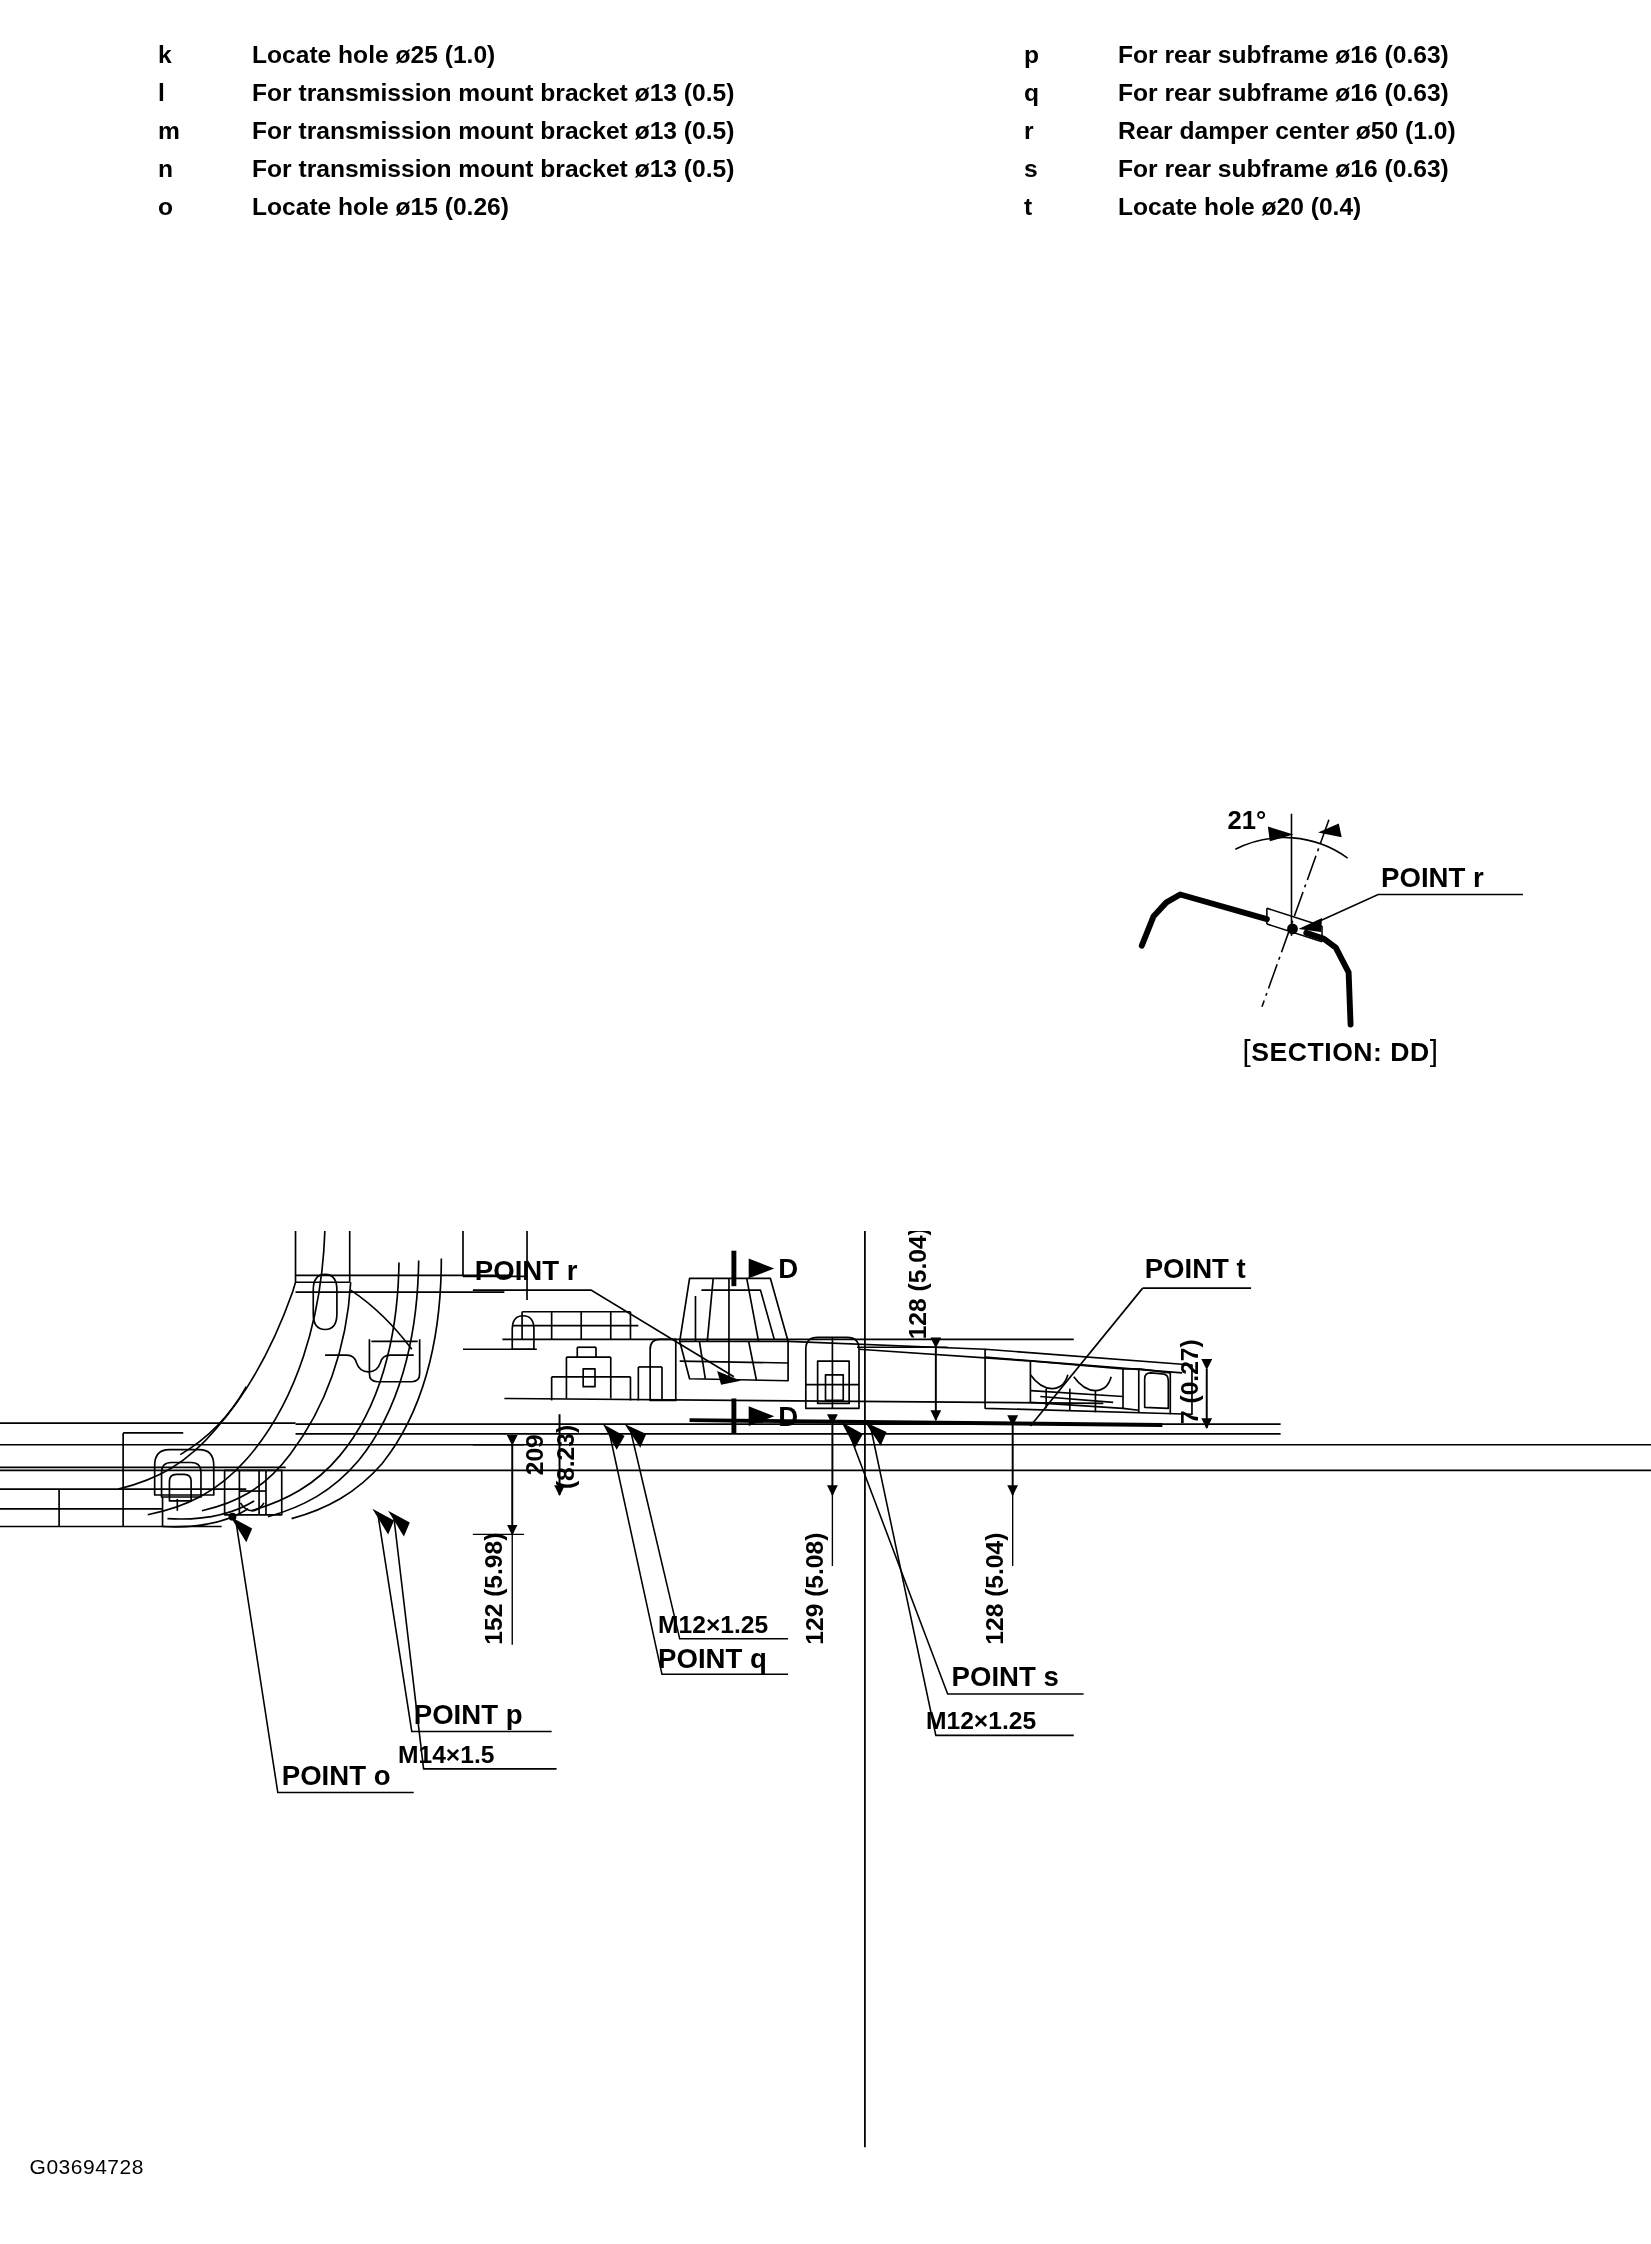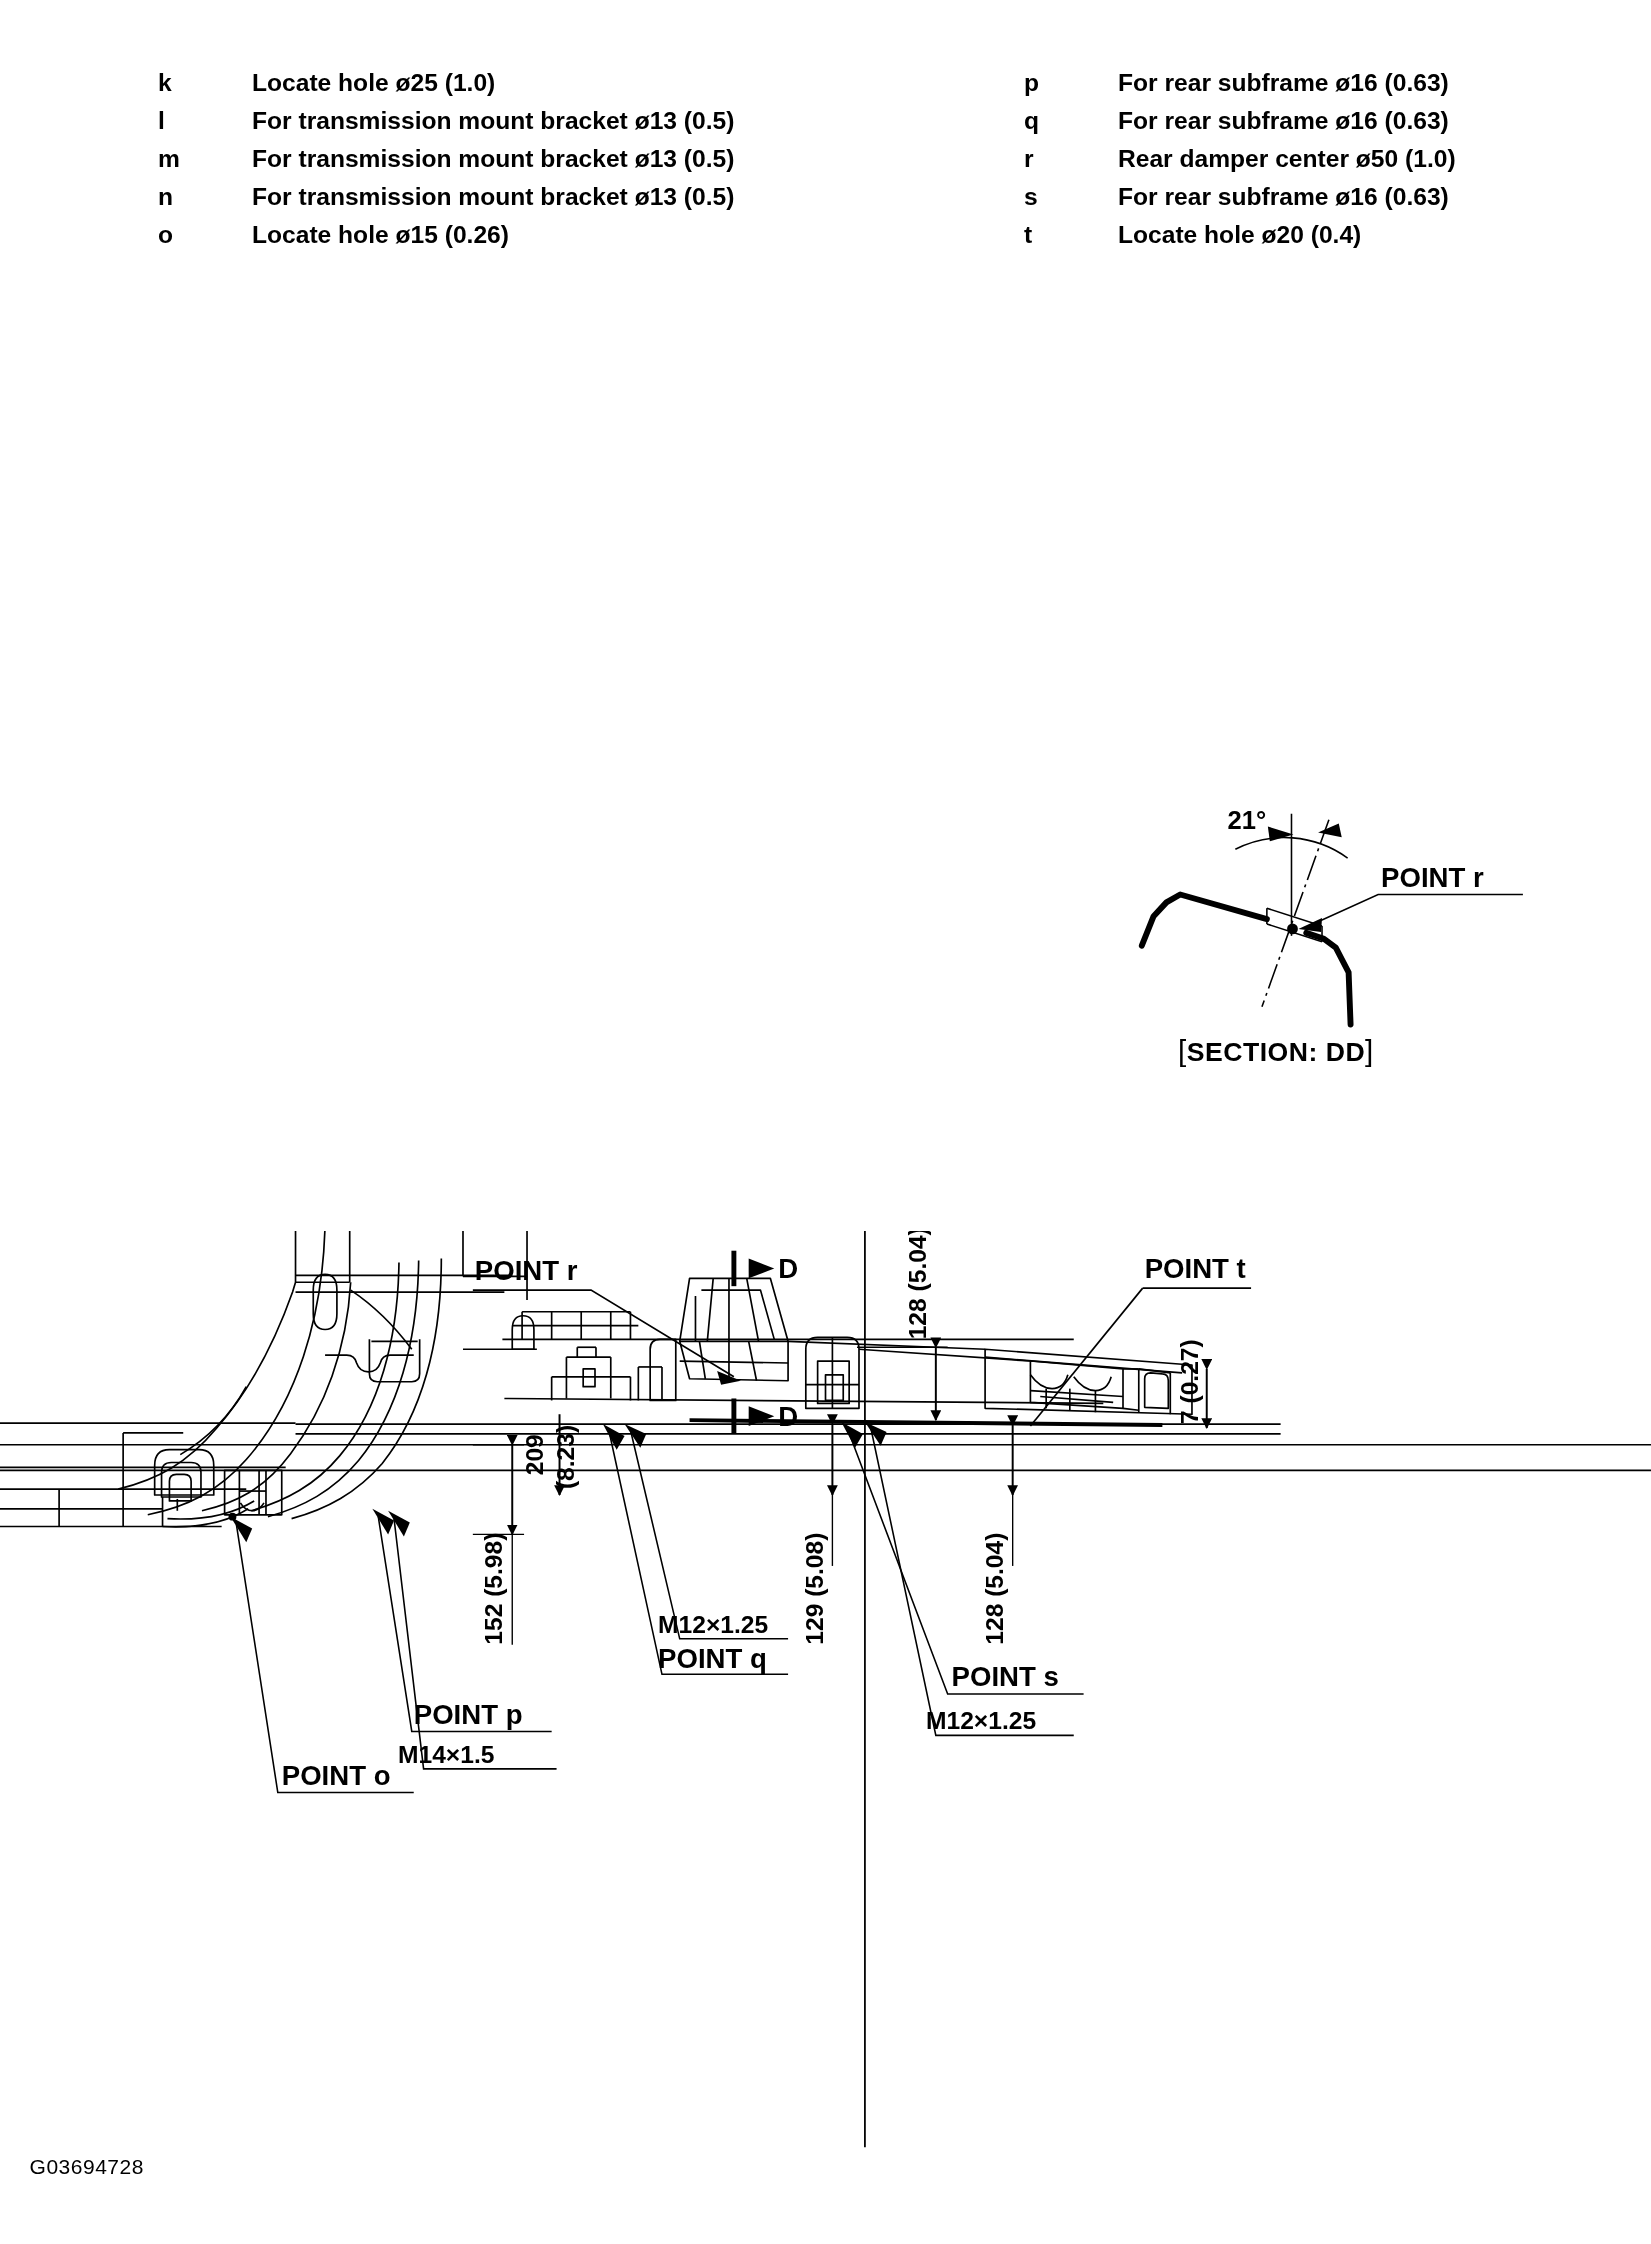--- a/index.html
+++ b/index.html
@@ -39,38 +39,37 @@
   .legend-key {
     width: 94px;
     font-size: 24.6px;
     font-weight: bold;
     letter-spacing: 0px;
   }
   .legend-desc {
     font-size: 24.6px;
     font-weight: bold;
     white-space: nowrap;
-    margin-top: 28px;
   }
 
   
   #section-dd {
     position: absolute;
     left: 1129px;
     top: 778px;
     width: 453px;
     height: 325px;
   }
   #section-dd-svg { position: absolute; left: 0; top: 0; }
   #section-dd-caption {
     position: absolute;
     left: 49px;
     top: 256px;
     width: 325px;
-    text-align: left;
+    text-align: center;
     font-size: 26.6px;
     font-weight: bold;
     letter-spacing: 0.5px;
   }
   .bracket-char { font-weight: normal; font-size: 29.6px; }
 
   
   #main-drawing {
     position: absolute;
     left: 0;

